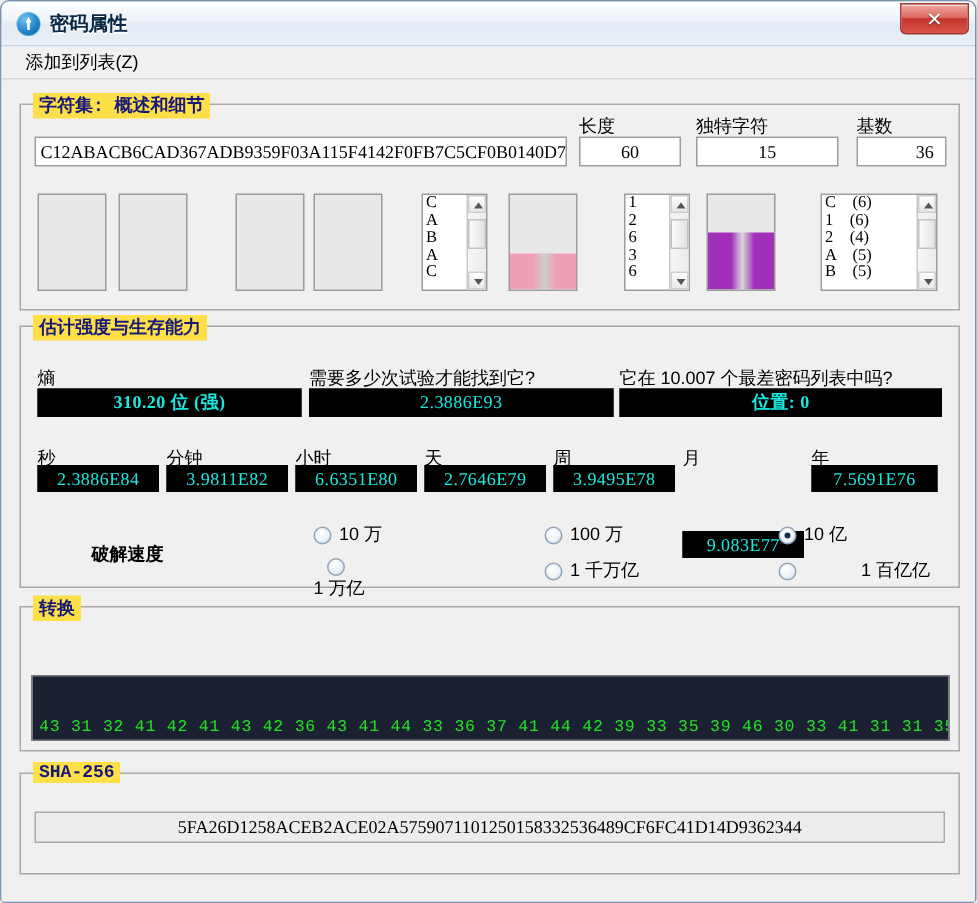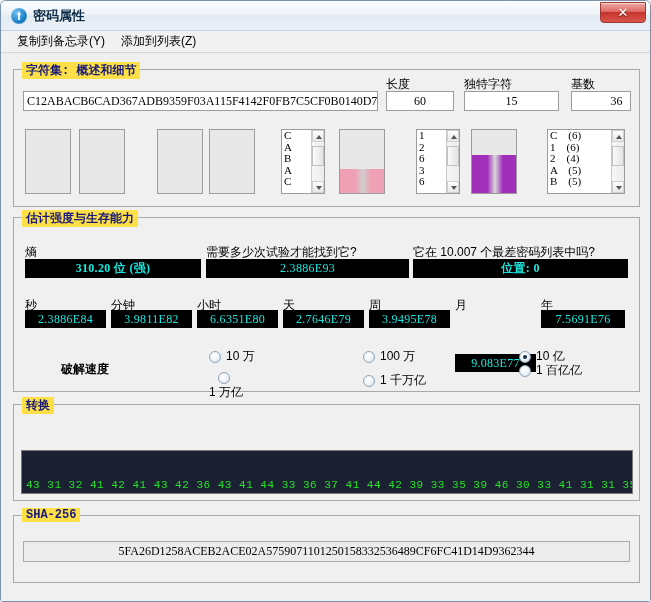--- a/index.html
+++ b/index.html
@@ -176,21 +176,20 @@
 
 <div class="window">
 
   <div class="titlebar">
     <div class="title-ico"></div>
     <div class="title-text">密码属性</div>
     <div class="close-btn">✕</div>
   </div>
 
   <div class="menubar">
-    <div class="menu-item">复制到备忘录(Y)</div>
     <div class="menu-item">添加到列表(Z)</div>
   </div>
 
   <div class="client">
 
     <div class="group" style="left:12px; top:15px; width:627px; height:138px;">
       <div class="legend">字符集: 概述和细节</div>
     </div>
 
     <div class="tbox" style="position:absolute; left:22px; top:37px; width:355px; height:20px;">C12ABACB6CAD367ADB9359F03A115F4142F0FB7C5CF0B0140D714</div>
@@ -311,21 +310,21 @@
       <span>10 亿</span>
     </div>
     <div class="radio" style="left:208px; top:318px;flex-direction:column;">
       <span class="dot"></span>
       <span>1 万亿</span>
     </div>
     <div class="radio" style="left:362px; top:318px;">
       <span class="dot"></span>
       <span>1 千万亿</span>
     </div>
-    <div class="radio" style="left:518px; top:308px;">
+    <div class="radio" style="left:518px; top:318px;gap:38px;">
       <span class="dot"></span>
       <span>1 百亿亿</span>
     </div>
 
     <div class="group" style="left:12px; top:350px; width:627px; height:97px;">
       <div class="legend">转换</div>
     </div>
 
 
     <div class="hexbox" style="position:absolute; left:20px; top:396px; width:612px; height:44px;">

